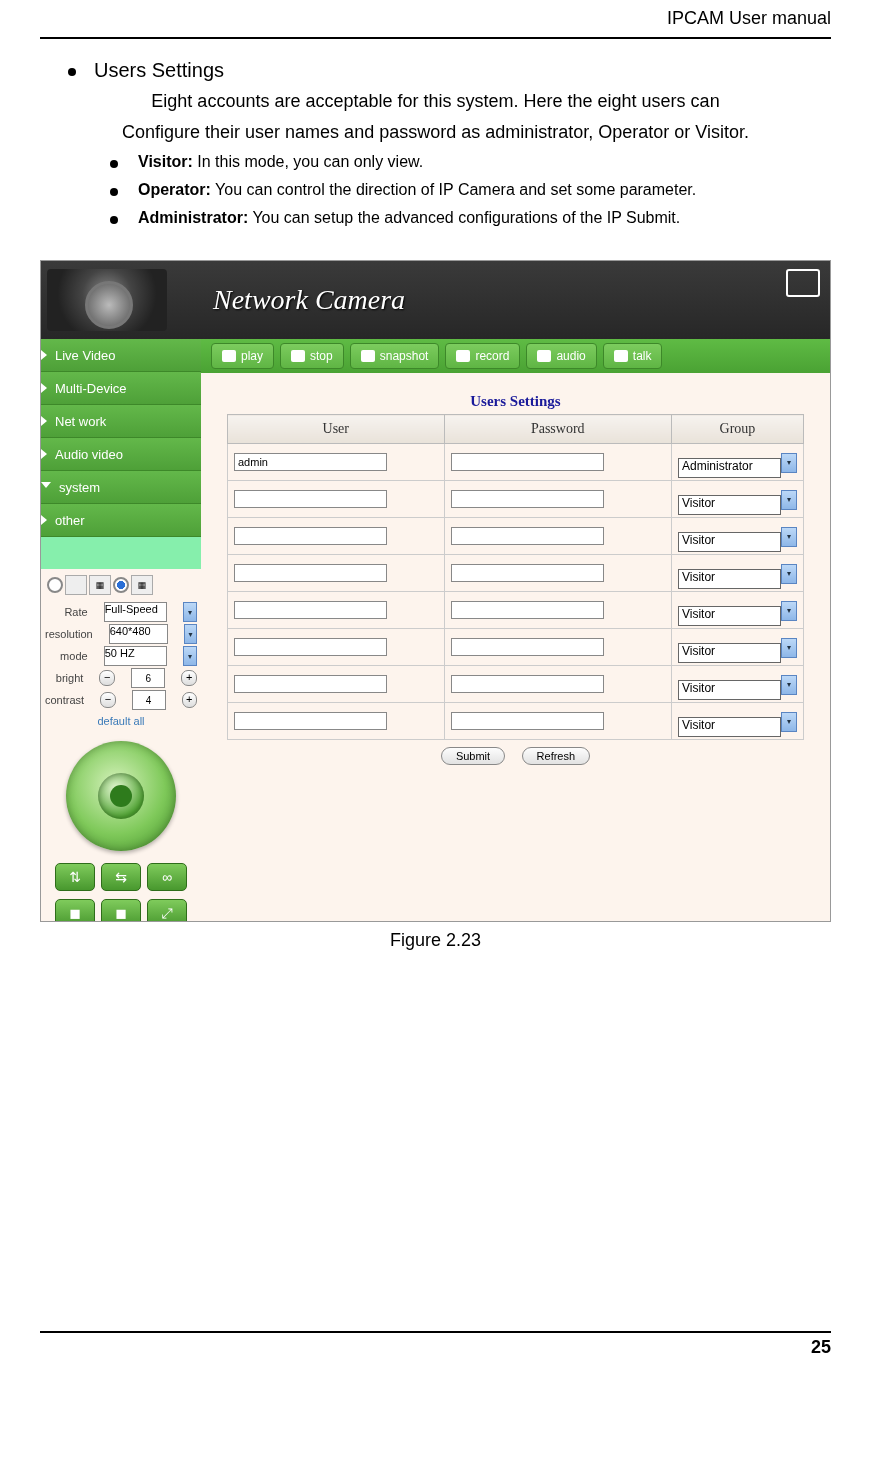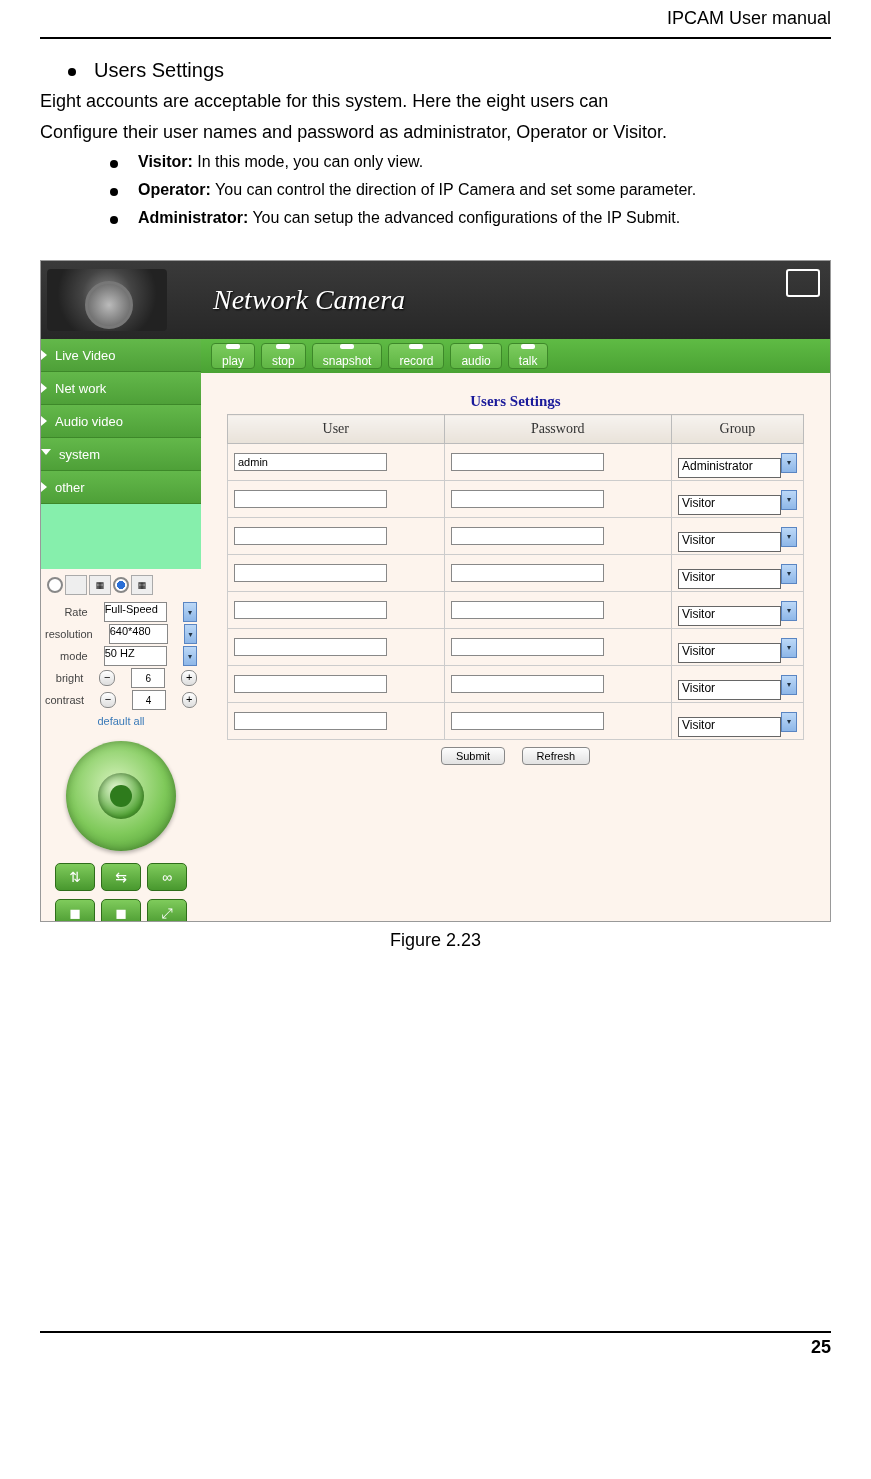--- a/index.html
+++ b/index.html
@@ -29,20 +29,21 @@
       height: 8px;
       background: #000;
       border-radius: 50%;
       margin-right: 18px;
       vertical-align: middle;
     }
     .intro {
       font-size: 18px;
       line-height: 1.5;
       margin-bottom: 4px;
+      text-align: center;
     }
     .bullet-list {
       list-style: none;
       padding: 0;
       margin: 0 0 20px 70px;
     }
     .bullet-list li {
       font-size: 16px;
       line-height: 1.5;
       margin-bottom: 4px;
@@ -133,21 +134,20 @@
       border: 1px solid #3d8829;
       border-radius: 4px;
       height: 24px;
       color: #fff;
       font-size: 12px;
       padding: 0 10px;
       display: flex;
       align-items: center;
       gap: 5px;
       cursor: pointer;
-      flex-direction: column;
     }
     .tb-icon {
       width: 14px;
       height: 12px;
       background: #fff;
       border-radius: 2px;
       display: inline-block;
     }
     
     .leftnav {
@@ -359,21 +359,21 @@
       margin-top: 12px;
     }
     td.grp { white-space: nowrap; }
     .form-btns {
       text-align: center;
       padding-top: 6px;
     }
     .oval-btn {
       display: inline-block;
       border: 1px solid #888;
-      border-radius: 4px;
+      border-radius: 9px;
       background: linear-gradient(#fdfdfd,#e2e2e2);
       font-size: 11px;
       padding: 2px 14px;
       margin: 0 6px;
       cursor: pointer;
     }
     .fig-caption {
       text-align: center;
       font-size: 18px;
       margin-top: 8px;
@@ -440,20 +440,24 @@
       <div class="tb-btn">
           <span class="tb-icon"></span>
           <span>talk</span>
         </div>
     </div>
 
     <div class="leftnav">
       <div class="nav-item">
           <span class="nav-arrow"></span>
           <span>Live Video</span>
+        </div>
+      <div class="nav-item">
+          <span class="nav-arrow"></span>
+          <span>Multi-Device</span>
         </div>
       <div class="nav-item">
           <span class="nav-arrow"></span>
           <span>Net work</span>
         </div>
       <div class="nav-item">
           <span class="nav-arrow"></span>
           <span>Audio video</span>
         </div>
       <div class="nav-item">

